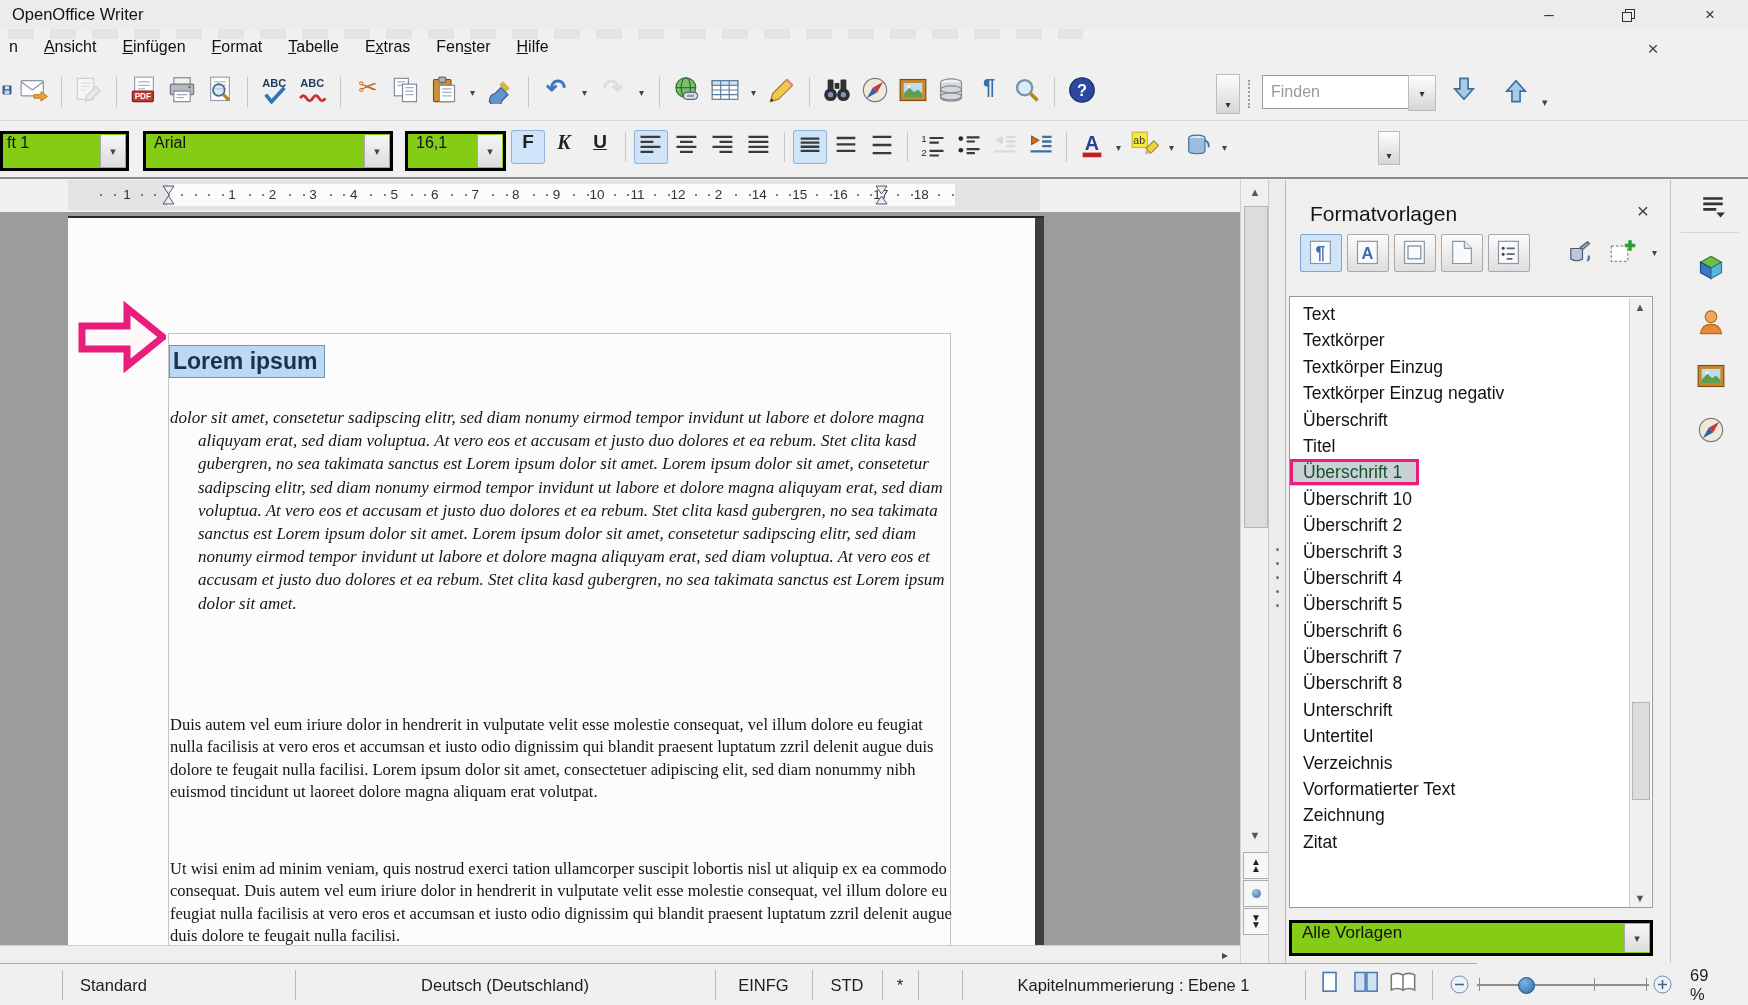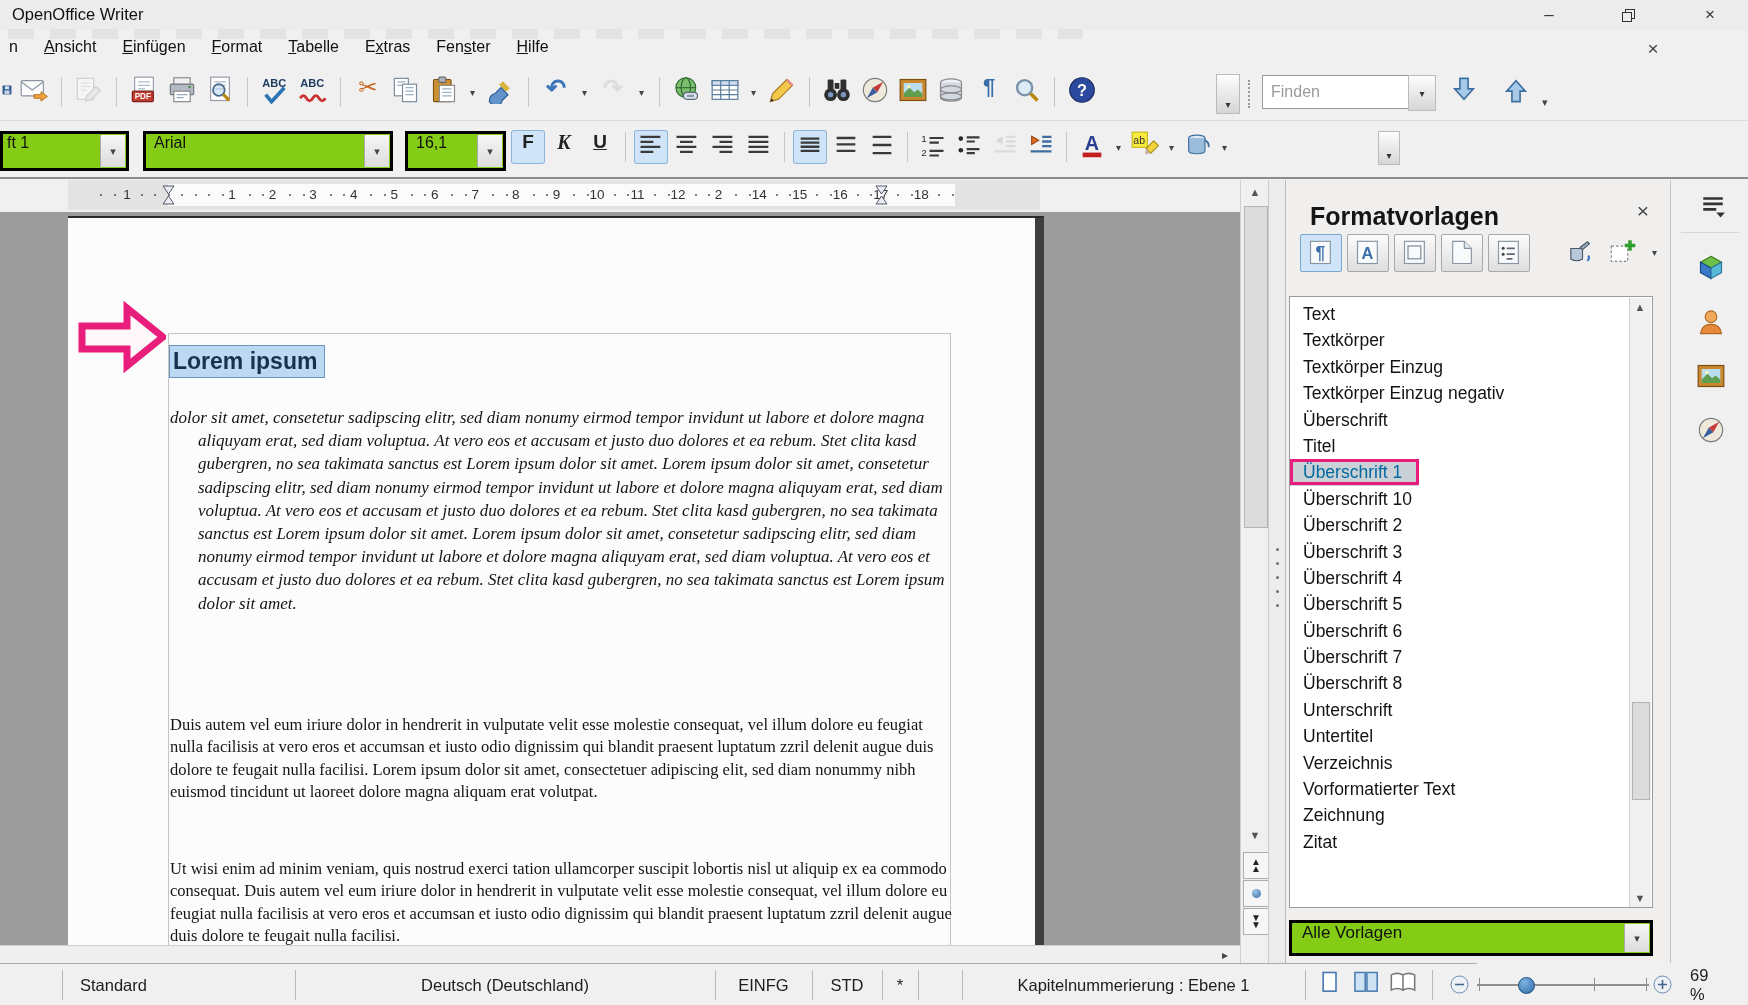--- a/index.html
+++ b/index.html
@@ -66,31 +66,31 @@
   .sbtn{position:absolute;left:2px;width:24px;display:flex;align-items:center;justify-content:center;color:#555;font-size:11px}
   #vthumb{position:absolute;left:3px;top:26px;width:22px;height:320px;background:#dcdcdc;border:1px solid #b4b4b4}
   .navbtn{position:absolute;left:2px;width:24px;height:25px;background:#f6f6f6;border:1px solid #adadad;
           display:flex;align-items:center;justify-content:center;color:#222;font-size:10px;line-height:1;flex-direction:column}
   #hscroll{left:0;top:945px;width:1240px;height:18px;background:#efefef;border-top:1px solid #cfcfcf}
   #hscroll-right{position:absolute;right:2px;top:1px;width:26px;height:16px;display:flex;align-items:center;justify-content:center;color:#444;font-size:12px}
   #splitter{left:1268px;top:180px;width:17px;height:783px;background:#ececec;border-left:1px solid #cacaca;border-right:1px solid #b5b5b5}
   .spdot{position:absolute;left:7px;width:3px;height:3px;background:#6f6f6f;border-radius:50%}
   
   #panel{left:1285px;top:180px;width:385px;height:783px;background:#f0efee;border-left:1px solid #b9b9b9}
-  #panel-title{position:absolute;left:24px;top:22px;font-size:25px;font-weight:bold;color:#151515}
+  #panel-title{position:absolute;left:24px;top:22px;font-size:21px;font-weight:normal;color:#151515}
   #panel-close{position:absolute;left:344px;top:18px;width:26px;height:26px;display:flex;align-items:center;justify-content:center;font-size:21px;color:#444}
   #cat-tabs{position:absolute;left:14px;top:54px;display:flex;gap:5px}
   .cat{width:40px;height:36px;display:flex;align-items:center;justify-content:center;
        background:linear-gradient(#fbfbfb,#dedede);border:1px solid #a8a8a8;border-radius:2px}
   .cat.act{background:#cfe4f8;border-color:#7aa7d0}
   #panel-tools{position:absolute;left:274px;top:54px;display:flex;gap:6px;align-items:center}
   .ptool{width:38px;height:36px;display:flex;align-items:center;justify-content:center}
   #style-list{position:absolute;left:3px;top:116px;width:364px;height:612px;background:#fff;border:1px solid #9a9a9a;box-sizing:border-box;overflow:hidden}
   .litem{position:relative;height:26.4px;line-height:26.4px;padding-left:13px;font-size:17.5px;color:#131313;white-space:nowrap}
-  .litem.sel{background:#c9d0d6;color:#0369a1;width:115px}
+  .litem.sel{background:#c9d0d6;color:#14532d;width:115px}
   .annot{position:absolute;left:0;top:0;width:123px;height:20px;border:3px solid #e91d7b;pointer-events:none}
   #list-scroll{position:absolute;right:1px;top:1px;width:21px;height:610px;background:#f0f0f0;border-left:1px solid #d0d0d0}
   #list-thumb{position:absolute;left:2px;top:404px;width:16px;height:96px;background:#dcdcdc;border:1px solid #b4b4b4}
   #filter-combo{position:absolute;left:3px;top:740px;width:364px;box-sizing:border-box}
   #filter-combo .val{font-size:17px;padding-left:10px}
   
   #tabstrip{left:1670px;top:180px;width:78px;height:783px;background:#f0f0f0;border-left:1px solid #c4c4c4}
   #tab-settings{position:absolute;left:24px;top:8px;width:36px;height:34px;display:flex;align-items:center;justify-content:center}
   #tab-divider{position:absolute;left:10px;top:52px;width:58px;height:1px;background:#d6d6d6}
   .decktab{position:absolute;left:22px;width:36px;height:36px;display:flex;align-items:center;justify-content:center}

